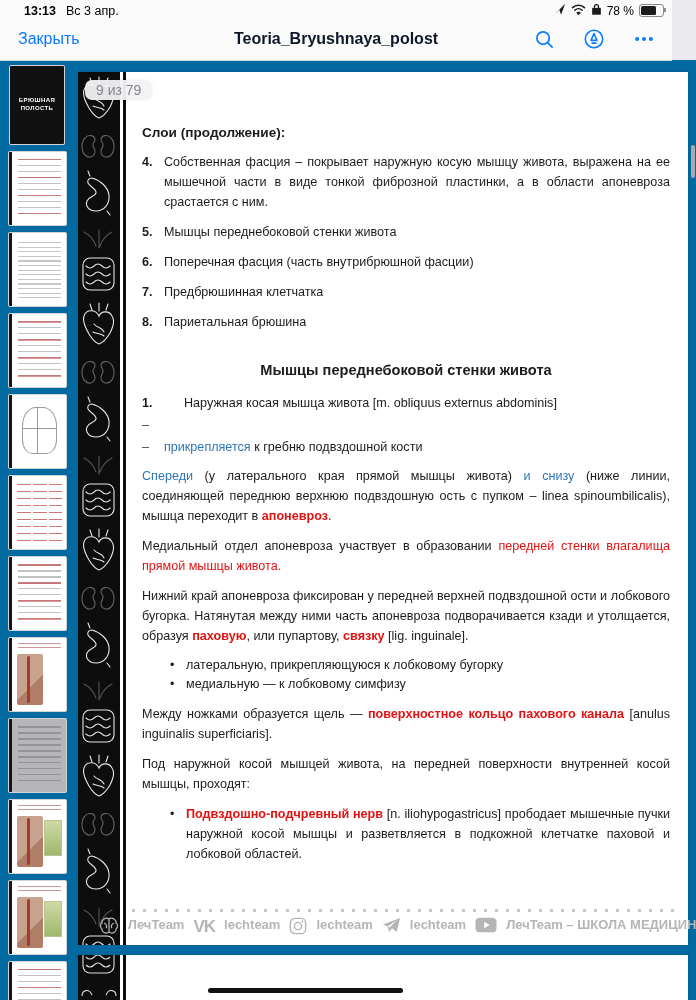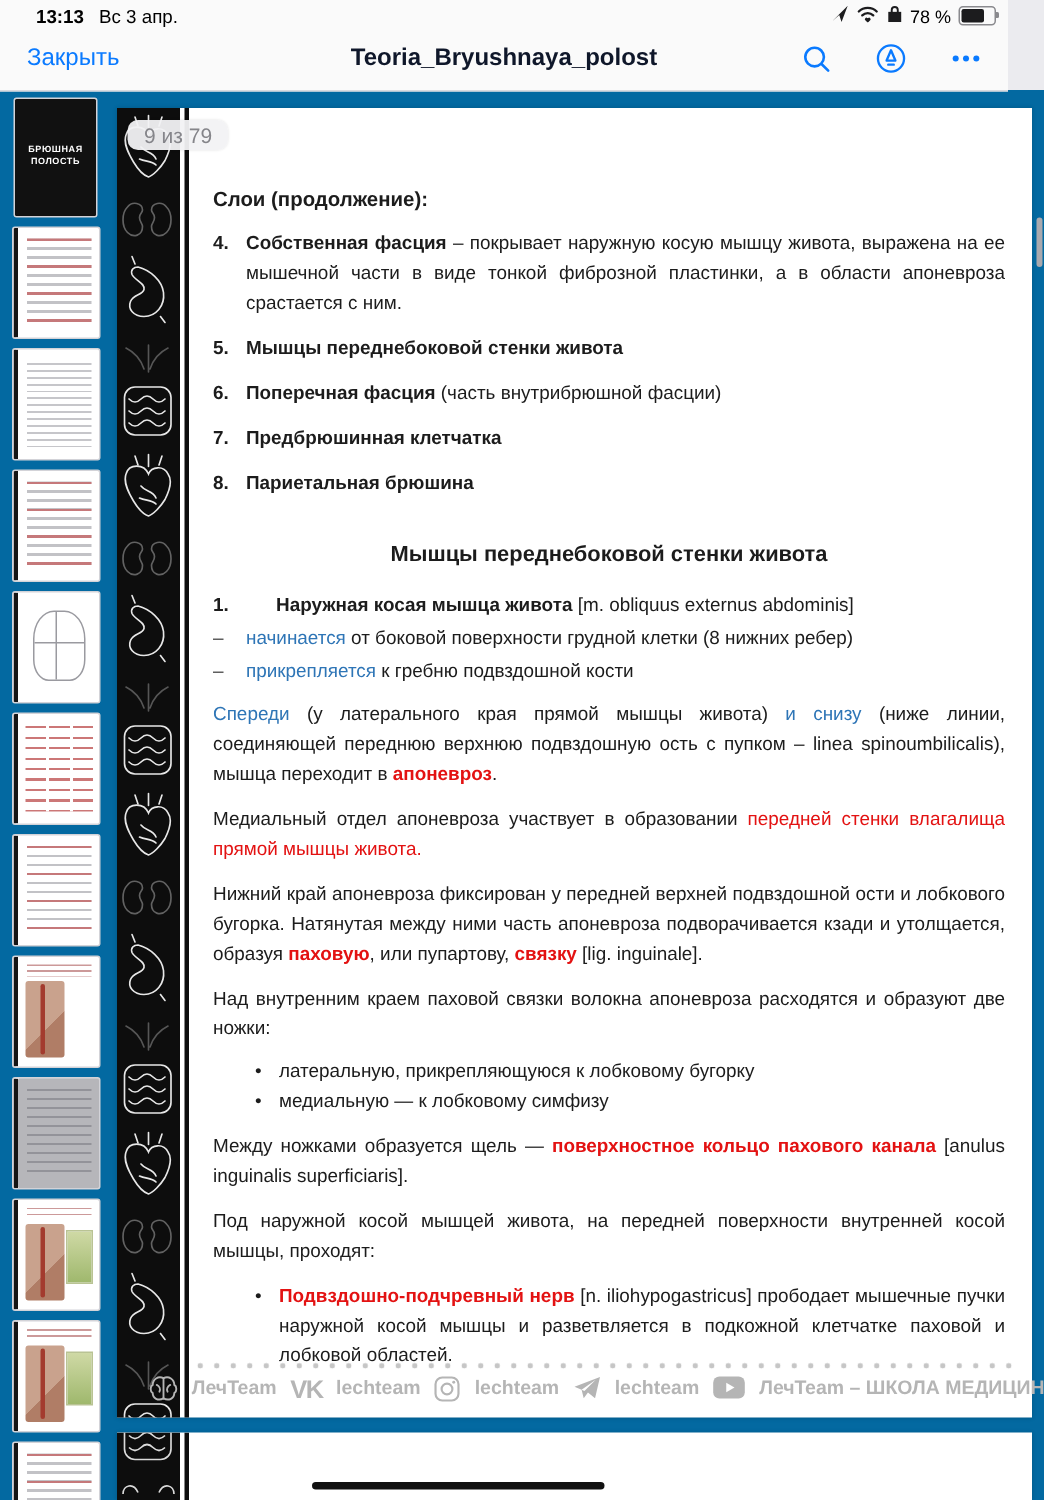--- a/index.html
+++ b/index.html
@@ -70,21 +70,21 @@
   .dash-item .mk{flex:none;width:22px;color:#444;}
   .dash-item:first-of-type{margin-top:9px;}
   .para{margin-top:10px;text-align:justify;}
   .bullets{margin-top:9px;}
   .bul-item{display:flex;margin-left:28px;}
   .bul-item .mk{flex:none;width:16px;}
   .nerve{display:flex;margin-left:28px;margin-top:10px;}
   .nerve .mk{flex:none;width:16px;}
   .nerve .tx{flex:1;text-align:justify;}
 
-  .seg-b{font-weight:700;}
+  .seg-b{font-weight:400;}
   .seg-red{color:#e31212;}
   .seg-redb{color:#e31212;font-weight:700;}
   .seg-blue{color:#2e75b6;}
 
   
   .pfooter{position:absolute;left:50px;right:8px;bottom:8px;}
   .dotline{height:7px;background-image:radial-gradient(circle,#c6c6c6 1.7px,transparent 2px);background-size:11px 7px;background-repeat:repeat-x;}
   .soc-row{margin-top:3px;display:flex;align-items:flex-start;justify-content:center;gap:9px;color:#b5b5b5;font-weight:700;font-size:13px;white-space:nowrap;}
   .soc-ic{display:flex;align-items:center;}
   .vk-glyph{font-size:17px;font-weight:800;letter-spacing:-1px;color:#b5b5b5;}
@@ -274,31 +274,29 @@
 
         <div class="sec-title">Мышцы переднебоковой стенки живота</div>
 
         <div class="muscle-item">
           <span class="mk">1.</span>
           <span class="tx"><span class="seg-b">Наружная косая мышца живота</span><span> [m. obliquus externus abdominis]</span></span>
         </div>
 
         <div class="dash-item">
           <span class="mk">–</span>
-          <span class="tx"><span class="seg-blue">начинается</span><span> от боковой поверхности грудной клетки (8 нижних ребер)</span></span>
         </div>
         <div class="dash-item">
           <span class="mk">–</span>
           <span class="tx"><span class="seg-blue">прикрепляется</span><span> к гребню подвздошной кости</span></span>
         </div>
 
         <div class="para"><span class="seg-blue">Спереди</span><span> (у латерального края прямой мышцы живота) </span><span class="seg-blue">и снизу</span><span> (ниже линии, соединяющей переднюю верхнюю подвздошную ость с пупком – linea spinoumbilicalis), мышца переходит в </span><span class="seg-redb">апоневроз</span><span>.</span></div>
         <div class="para"><span>Медиальный отдел апоневроза участвует в образовании </span><span class="seg-red">передней стенки влагалища прямой мышцы живота.</span></div>
         <div class="para"><span>Нижний край апоневроза фиксирован у передней верхней подвздошной ости и лобкового бугорка. Натянутая между ними часть апоневроза подворачивается кзади и утолщается, образуя </span><span class="seg-redb">паховую</span><span>, или пупартову, </span><span class="seg-redb">связку</span><span> [lig. inguinale].</span></div>
-        <div class="para"><span>Над внутренним краем паховой связки волокна апоневроза расходятся и образуют две ножки:</span></div>
 
         <div class="bullets">
           <div class="bul-item">
             <span class="mk">•</span>
             <span class="tx"><span>латеральную, прикрепляющуюся к лобковому бугорку</span></span>
           </div>
           <div class="bul-item">
             <span class="mk">•</span>
             <span class="tx"><span>медиальную — к лобковому симфизу</span></span>
           </div>

